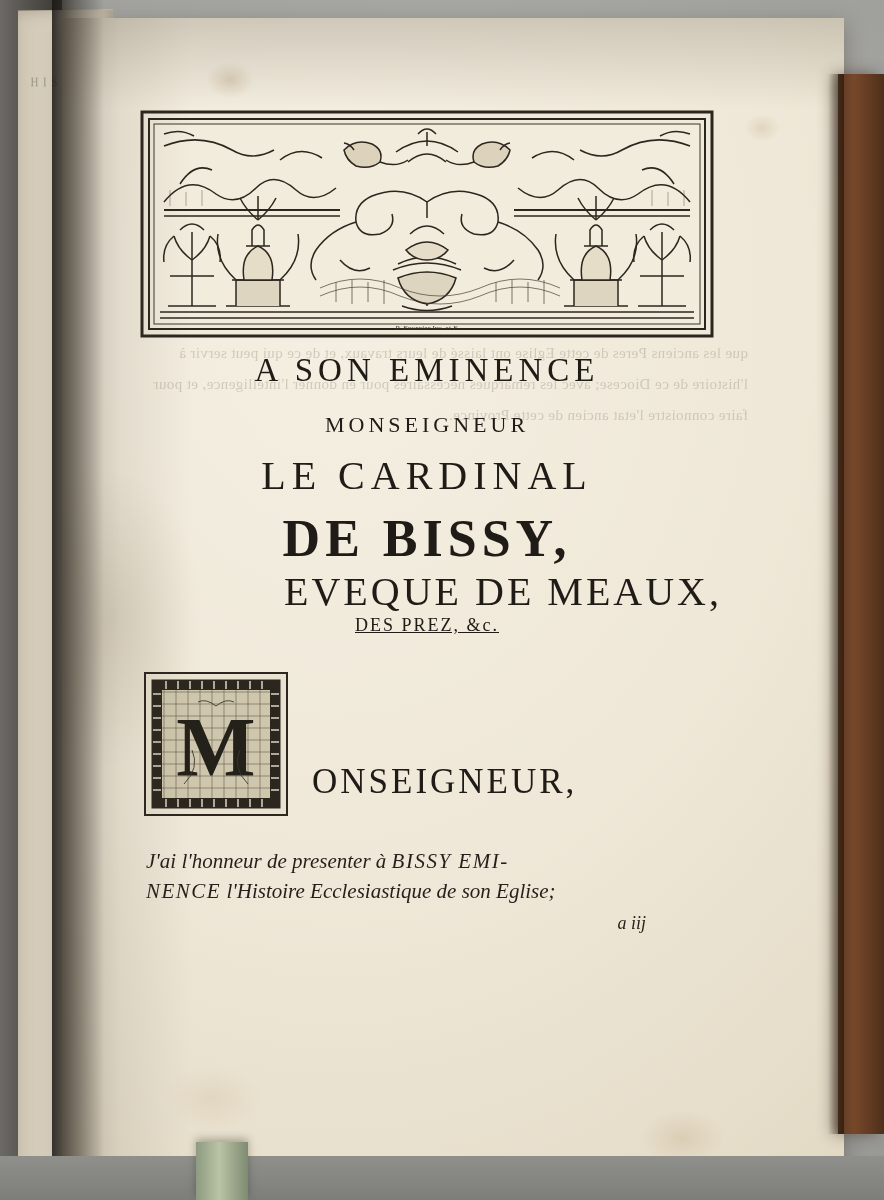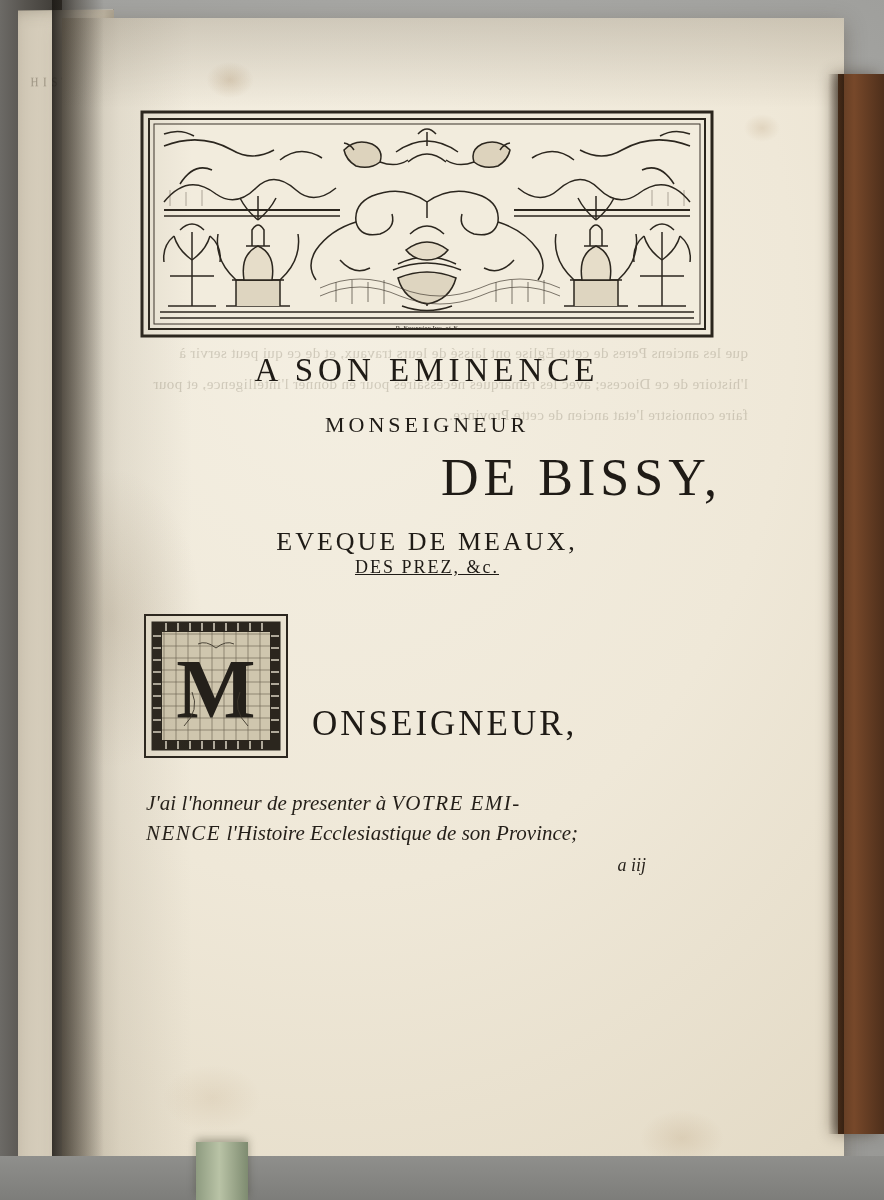--- a/index.html
+++ b/index.html
@@ -148,27 +148,27 @@
   }
   .l3 {
     font-size: 40px;
     letter-spacing: 6px;
     margin-top: 14px;
   }
   .l4 {
     font-size: 52px;
     letter-spacing: 5px;
     margin-top: 10px;
-    font-weight: 400;
+    font-weight: 700;
+  }
+  .l5 {
+    font-size: 40px;
+    letter-spacing: 3px;
+    margin-top: 0;
     text-align: right;
-  }
-  .l5 {
-    font-size: 26px;
-    letter-spacing: 3px;
-    margin-top: 20px;
   }
   .l6 {
     font-size: 21px;
     letter-spacing: 2.2px;
     margin-top: 18px;
   }
   .l7 {
     font-size: 19px;
     letter-spacing: 1.8px;
     margin-top: 6px;
@@ -392,20 +392,21 @@
           </g>
         </svg>
         <div class="hp-sig">
           <span>P. Fournier.</span>
           <span>Inv. et F.</span>
         </div>
       </div>
 
       <p class="t-line l1">A SON EMINENCE</p>
       <p class="t-line l2">MONSEIGNEUR</p>
+      <p class="t-line l3">LE CARDINAL</p>
       <p class="t-line l4">DE BISSY,</p>
       <p class="t-line l5">EVEQUE DE MEAUX,</p>
       <p class="t-line l8">DES PREZ, &amp;c.</p>
 
       <div class="salut-row">
         <div class="initial-block">
           <svg width="144" height="144" viewBox="0 0 144 144">
             <rect x="1" y="1" width="142" height="142" fill="#e9e2d0" stroke="#2b261e" stroke-width="2"></rect>
             <rect x="8" y="8" width="128" height="128" fill="#cfc6ae" stroke="#2b261e" stroke-width="1"></rect>
 
@@ -485,22 +486,22 @@
               <path d="M104 112 Q88 96 96 78"></path>
               <path d="M72 34 Q62 26 54 30"></path>
               <path d="M72 34 Q82 26 90 30"></path>
             </g>
           </svg>
         </div>
         <div class="salut-text">ONSEIGNEUR,</div>
       </div>
 
       <div class="body-text">
-        <span>J'ai l'honneur de presenter à </span><span class="emi">VOTRE EMI-</span><br>
-        <span class="emi">NENCE</span><span> l'Histoire Ecclesiastique de son Province;</span>
+        <span>J'ai l'honneur de presenter à </span><span class="emi">BISSY EMI-</span><br>
+        <span class="emi">NENCE</span><span> l'Histoire Ecclesiastique de son Eglise;</span>
       </div>
       <div class="signature">a iij</div>
 
     </div>
   </div>
 
   <div class="gutter-shadow"></div>
   <div class="curve-shade"></div>
   <div class="top-shade"></div>
 

